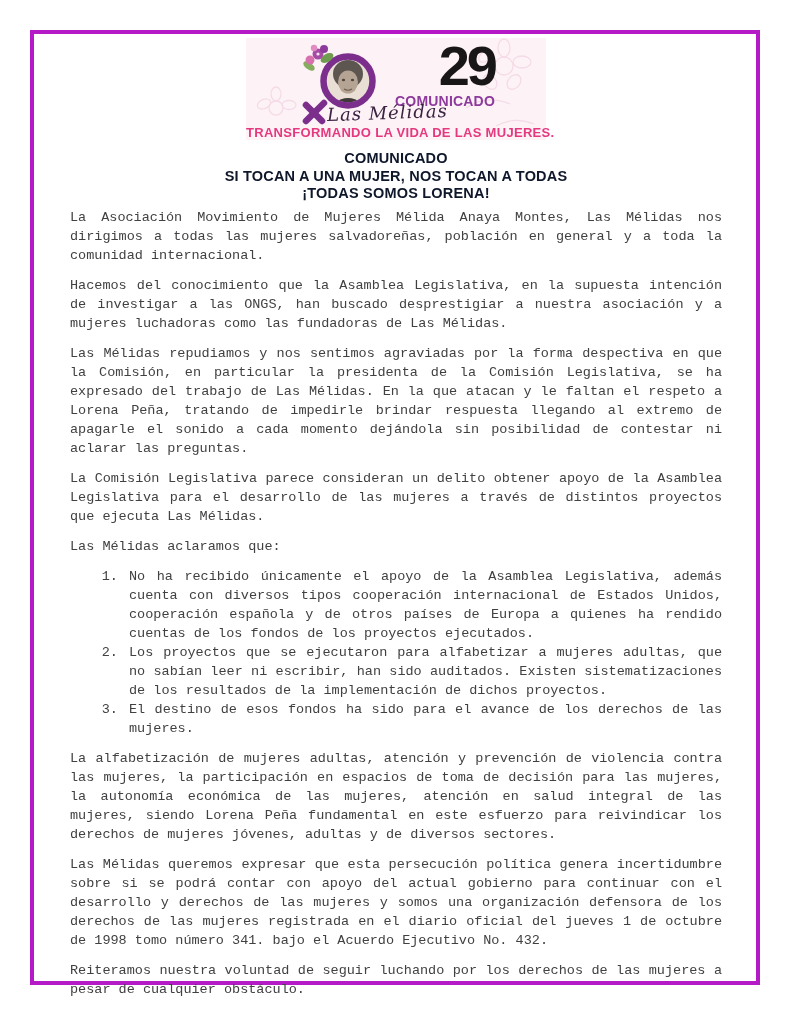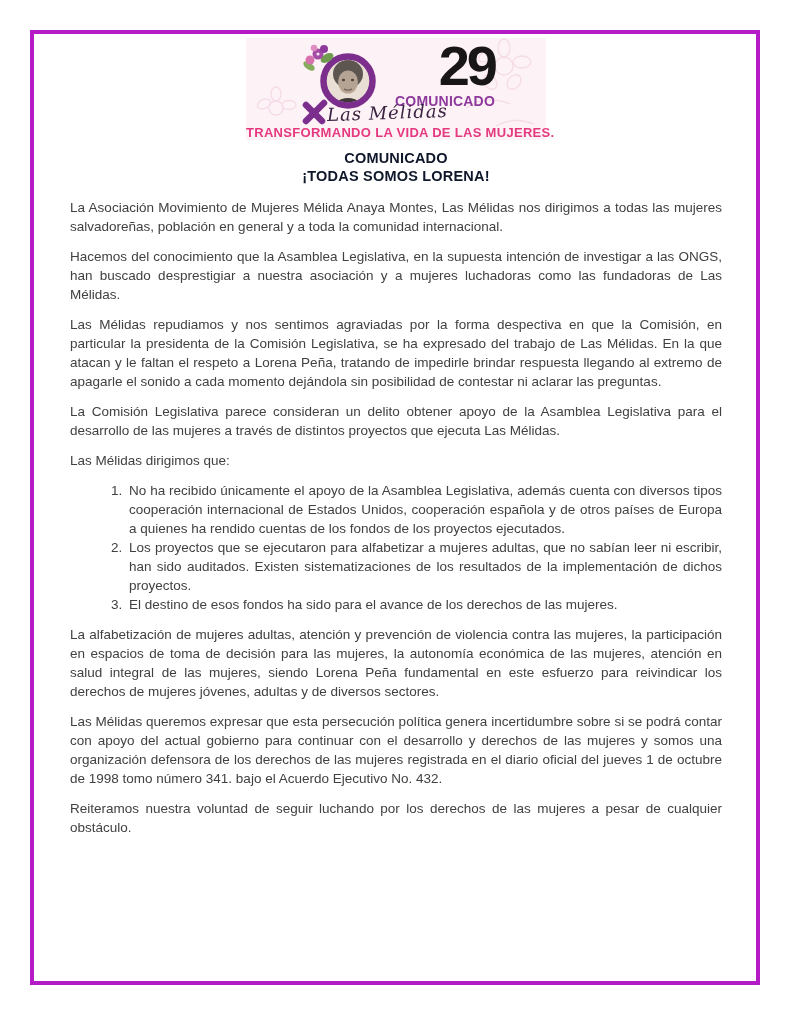--- a/index.html
+++ b/index.html
@@ -83,21 +83,21 @@
     margin-top: 10px;
     text-align: center;
     font-weight: 700;
     font-size: 14.5px;
     line-height: 17.5px;
     color: #0f172a;
     letter-spacing: 0.2px;
   }
 
   
-  .doc-body { margin-top: 13px; }
+  .doc-body { margin-top: 5px; font-family: Liberation Mono, monospace; }
   .para {
     margin: 0 0 11px 0;
     text-align: justify;
     font-size: 13.5px;
     line-height: 19px;
     color: #414042;
   }
   ol.claims {
     margin: 0 0 11px 0;
     padding-left: 56px;
@@ -179,30 +179,31 @@
           <div class="anniv-number">29</div>
           <div class="anniv-label">COMUNICADO</div>
         </div>
       </div>
 
       <div class="tagline">TRANSFORMANDO LA VIDA DE LAS MUJERES.</div>
     </div>
 
     <div class="title-block">
       <div>COMUNICADO</div>
+      <div>SI TOCAN A UNA MUJER, NOS TOCAN A TODAS</div>
       <div>¡TODAS SOMOS LORENA!</div>
     </div>
 
     <div class="doc-body">
       <p class="para">La Asociación Movimiento de Mujeres Mélida Anaya Montes, Las Mélidas nos dirigimos a todas las mujeres salvadoreñas, población en general y a toda la comunidad internacional.</p>
       <p class="para">Hacemos del conocimiento que la Asamblea Legislativa, en la supuesta intención de investigar a las ONGS, han buscado desprestigiar a nuestra asociación y a mujeres luchadoras como las fundadoras de Las Mélidas.</p>
       <p class="para">Las Mélidas repudiamos y nos sentimos agraviadas por la forma despectiva en que la Comisión, en particular la presidenta de la Comisión Legislativa, se ha expresado del trabajo de Las Mélidas. En la que atacan y le faltan el respeto a Lorena Peña, tratando de impedirle brindar respuesta llegando al extremo de apagarle el sonido a cada momento dejándola sin posibilidad de contestar ni aclarar las preguntas.</p>
       <p class="para">La Comisión Legislativa parece consideran un delito obtener apoyo de la Asamblea Legislativa para el desarrollo de las mujeres a través de distintos proyectos que ejecuta Las Mélidas.</p>
 
-      <p class="para">Las Mélidas dirigimos que:</p>
+      <p class="para">Las Mélidas aclaramos que:</p>
 
       <ol class="claims">
         <li>No ha recibido únicamente el apoyo de la Asamblea Legislativa, además cuenta con diversos tipos cooperación internacional de Estados Unidos, cooperación española y de otros países de Europa a quienes ha rendido cuentas de los fondos de los proyectos ejecutados.</li>
         <li>Los proyectos que se ejecutaron para alfabetizar a mujeres adultas, que no sabían leer ni escribir, han sido auditados. Existen sistematizaciones de los resultados de la implementación de dichos proyectos.</li>
         <li>El destino de esos fondos ha sido para el avance de los derechos de las mujeres.</li>
       </ol>
 
       <p class="para">La alfabetización de mujeres adultas, atención y prevención de violencia contra las mujeres, la participación en espacios de toma de decisión para las mujeres, la autonomía económica de las mujeres, atención en salud integral de las mujeres, siendo Lorena Peña fundamental en este esfuerzo para reivindicar los derechos de mujeres jóvenes, adultas y de diversos sectores.</p>
       <p class="para">Las Mélidas queremos expresar que esta persecución política genera incertidumbre sobre si se podrá contar con apoyo del actual gobierno para continuar con el desarrollo y derechos de las mujeres y somos una organización defensora de los derechos de las mujeres registrada en el diario oficial del jueves 1 de octubre de 1998 tomo número 341. bajo el Acuerdo Ejecutivo No. 432.</p>
       <p class="para">Reiteramos nuestra voluntad de seguir luchando por los derechos de las mujeres a pesar de cualquier obstáculo.</p>

